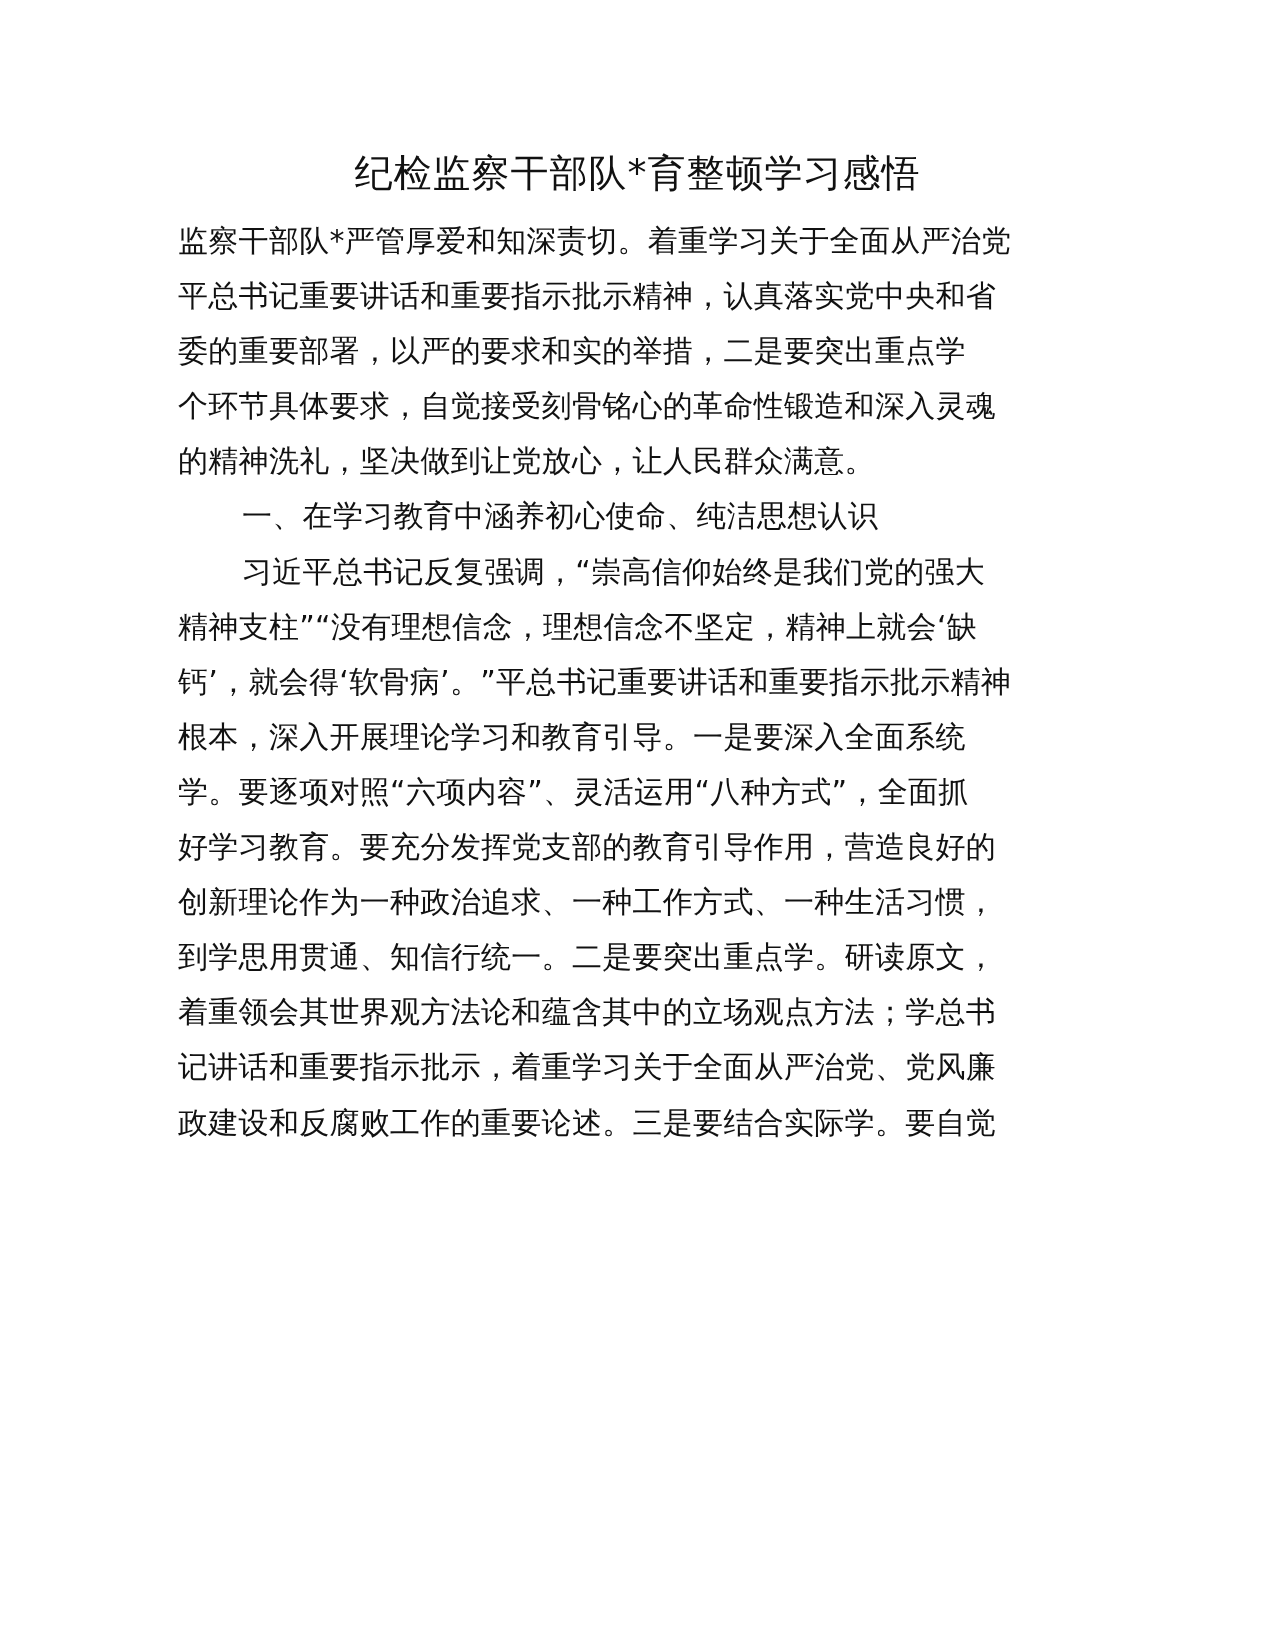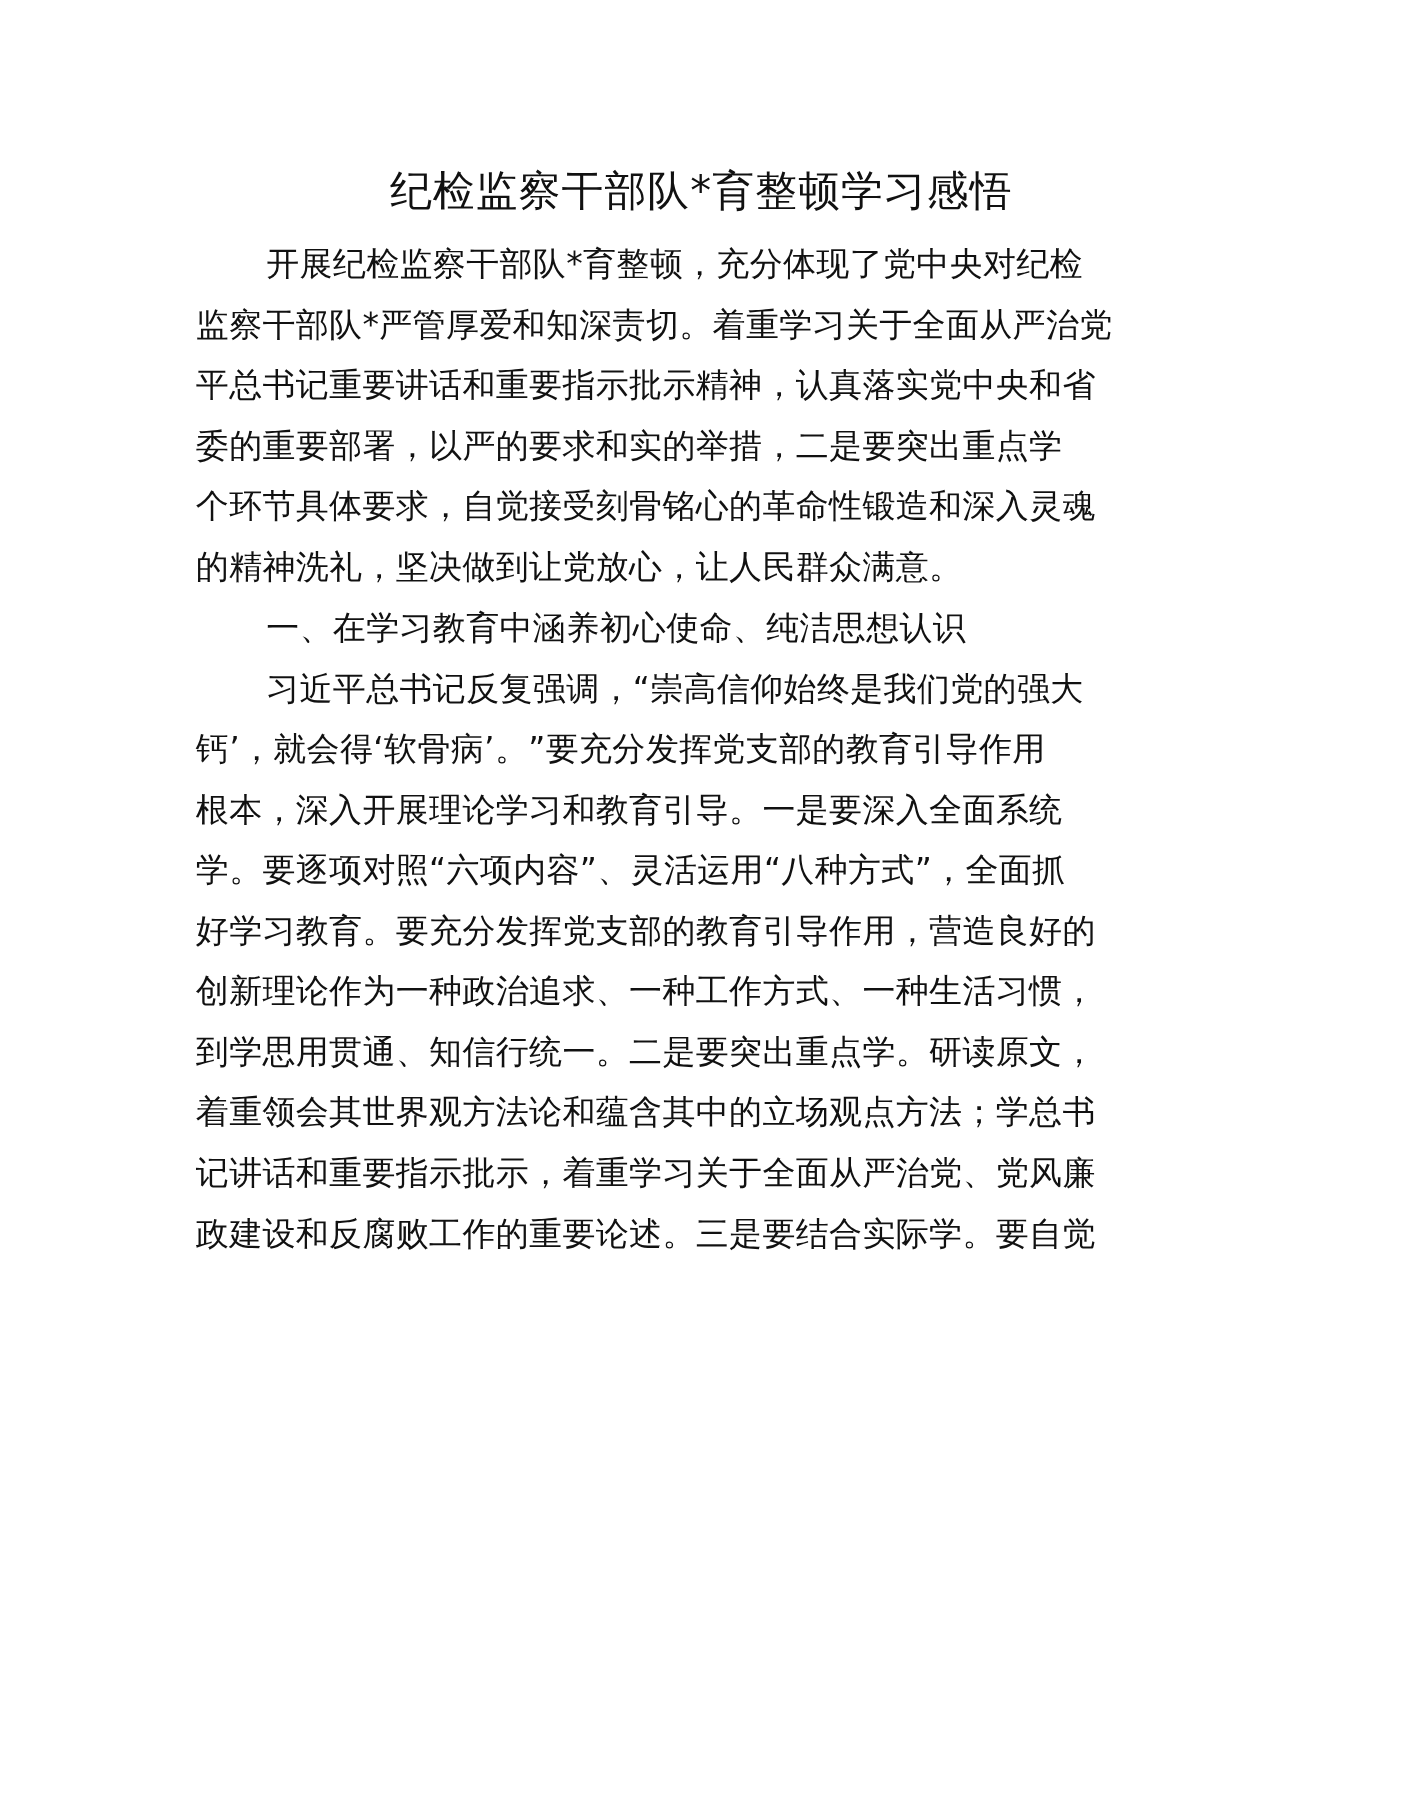--- a/index.html
+++ b/index.html
@@ -58,35 +58,35 @@
   </style>
 </head>
 <body>
 
 <div class="page">
   <h1 class="doc-title">纪检监察干部队*育整顿学习感悟</h1>
 
   <div class="body">
 
     <div>
-      <span class="line indent">开展纪检监察干部队*育整顿，充分体现了党中央对纪检</span>
       <span class="line">监察干部队*严管厚爱和知深责切。着重学习关于全面从严治党</span>
       <span class="line">平总书记重要讲话和重要指示批示精神，认真落实党中央和省</span>
       <span class="line">委的重要部署，以严的要求和实的举措，二是要突出重点学</span>
       <span class="line">个环节具体要求，自觉接受刻骨铭心的革命性锻造和深入灵魂</span>
       <span class="line">的精神洗礼，坚决做到让党放心，让人民群众满意。</span>
     </div>
 
     <div>
       <span class="line indent heading">一、在学习教育中涵养初心使命、纯洁思想认识</span>
     </div>
 
     <div>
       <span class="line indent">习近平总书记反复强调，“崇高信仰始终是我们党的强大</span>
-      <span class="line">钙’，就会得‘软骨病’。”要充分发挥党支部的教育引导作用</span>
+      <span class="line">精神支柱”“没有理想信念，理想信念不坚定，精神上就会‘缺</span>
+      <span class="line">钙’，就会得‘软骨病’。”平总书记重要讲话和重要指示批示精神</span>
       <span class="line">根本，深入开展理论学习和教育引导。一是要深入全面系统</span>
       <span class="line">学。要逐项对照“六项内容”、灵活运用“八种方式”，全面抓</span>
       <span class="line">好学习教育。要充分发挥党支部的教育引导作用，营造良好的</span>
       <span class="line">创新理论作为一种政治追求、一种工作方式、一种生活习惯，</span>
       <span class="line">到学思用贯通、知信行统一。二是要突出重点学。研读原文，</span>
       <span class="line">着重领会其世界观方法论和蕴含其中的立场观点方法；学总书</span>
       <span class="line">记讲话和重要指示批示，着重学习关于全面从严治党、党风廉</span>
       <span class="line">政建设和反腐败工作的重要论述。三是要结合实际学。要自觉</span>
     </div>
   </div>

